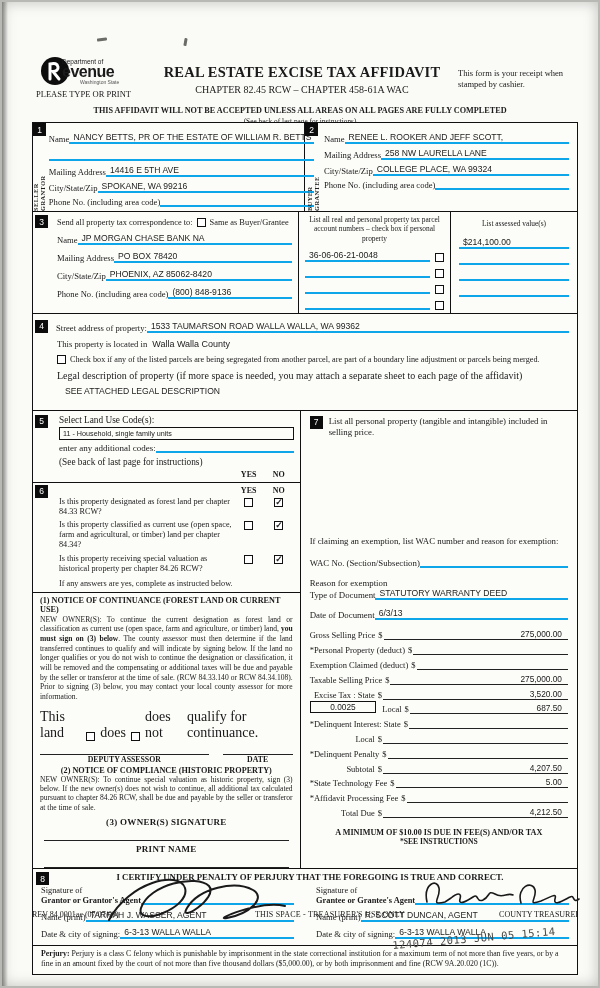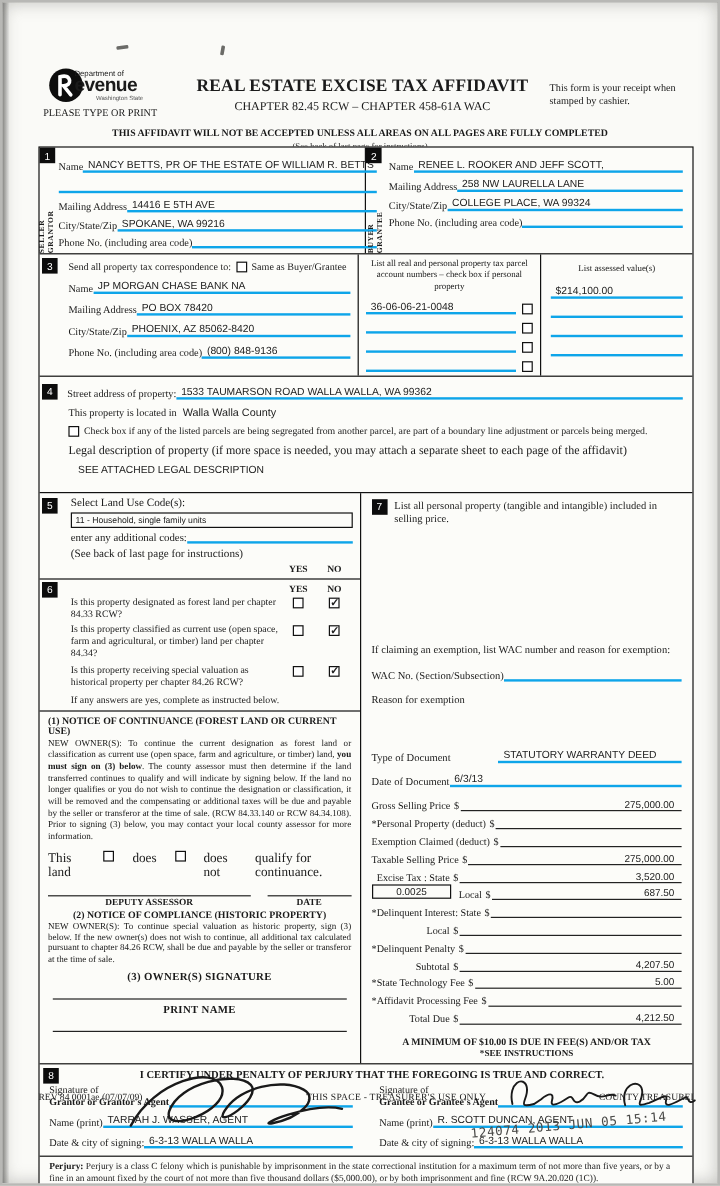--- a/index.html
+++ b/index.html
@@ -76,21 +76,21 @@
   .yn-head span { width:30px; text-align:center; }
   .qrow { display:flex; align-items:flex-start; margin-top:4px; }
   .qtext { flex:1; font-size:8.2px; line-height:1.2; }
   .qbox { width:30px; display:flex; justify-content:center; padding-top:1px; }
   .sec6 { border-bottom:1.1px solid #111; padding:2px 6px 4px 2px; }
   .note6 { font-size:8.2px; margin-top:5px; }
 
   .cont { padding:3px 7px 0 7px; }
   .cont-title { font-size:8.2px; font-weight:bold; }
   .cont-body { font-size:7.55px; line-height:1.28; text-align:justify; margin-top:1px; }
-  .qualify { display:flex; align-items:flex-start; gap:15px; font-size:11px; margin-top:7px; }
+  .qualify { display:flex; align-items:flex-end; gap:5px; font-size:14px; margin-top:7px; }
   .dep-line { display:flex; gap:14px; padding:0 7px; margin-top:13px; }
   .dep-a { flex:1; border-top:1px solid #222; font-size:7.8px; font-weight:bold; text-align:center; }
   .dep-b { width:70px; border-top:1px solid #222; font-size:7.8px; font-weight:bold; text-align:center; }
   .comp { padding:2px 7px 0 7px; }
   .comp-title { font-size:8.2px; font-weight:bold; text-align:center; }
   .comp-body { font-size:7.55px; line-height:1.25; text-align:justify; }
   .sig3 { font-size:9px; font-weight:bold; text-align:center; margin-top:5px; letter-spacing:.3px; }
   .wline { border-bottom:1px solid #222; height:14px; margin:0 4px; }
   .pname { font-size:9px; font-weight:bold; text-align:center; margin-top:3px; letter-spacing:.3px; }
 
@@ -398,21 +398,21 @@
           <span class="badge">7</span>
           <span class="sec7txt">List all personal property (tangible and intangible) included in selling price.</span>
         </div>
         <div class="exh">If claiming an exemption, list WAC number and reason for exemption:</div>
         <div class="fl wacrow">
           <span class="lbl" style="font-size:8.8px;">WAC No. (Section/Subsection)</span>
           <span class="uline" style="max-width:205px;"></span>
         </div>
         <div class="reason">Reason for exemption</div>
 
-        <div class="fl docrow" style="margin-top:36px;gap:40px;">
+        <div class="fl docrow" style="">
           <span class="lbl" style="font-size:8.8px;">Type of Document</span>
           <span class="uline val">STATUTORY WARRANTY DEED</span>
         </div>
         <div class="fl" style="margin-top:8px; margin-bottom:6px;">
           <span class="lbl" style="font-size:8.8px;">Date of Document</span>
           <span class="uline val">6/3/13</span>
         </div>
 
         <div class="mrow">
             <span class="mlbl">Gross Selling Price</span>

